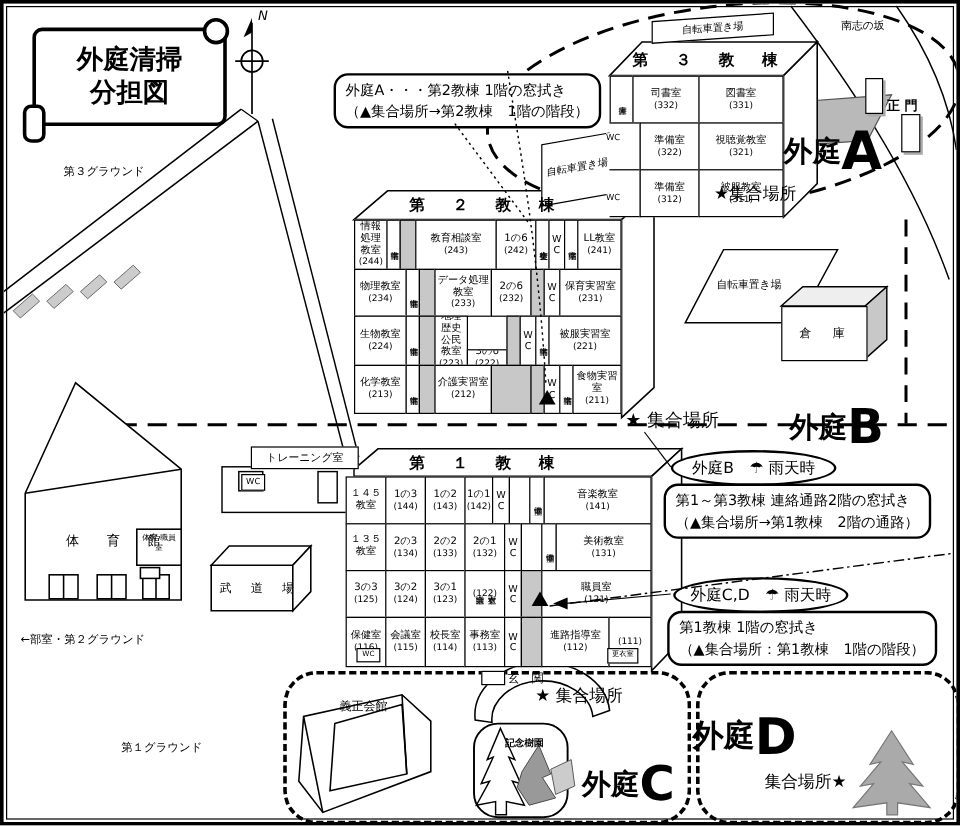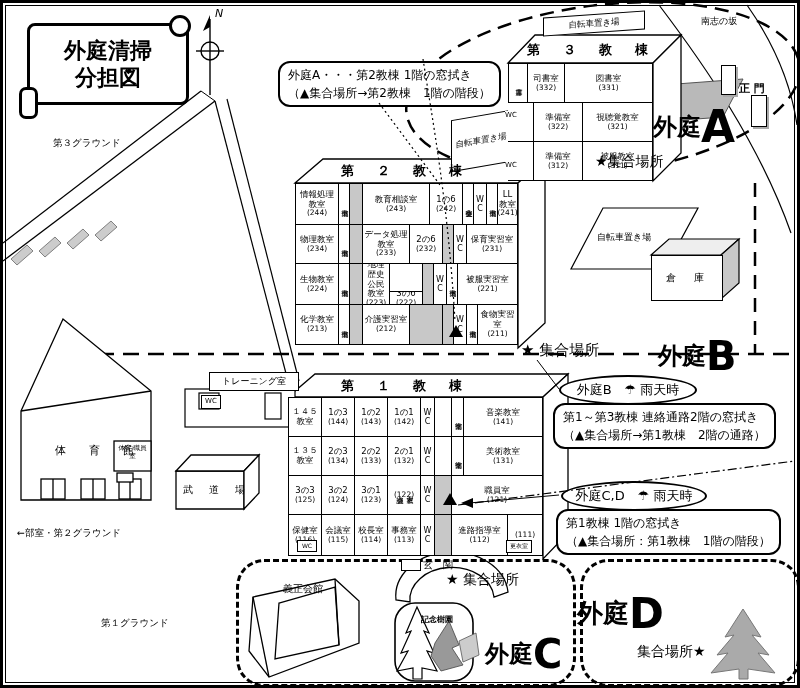--- a/index.html
+++ b/index.html
@@ -163,21 +163,21 @@
   <div class="bikebox" style="left:448px;top:112px;width:54px;height:46px;transform:skewY(-10deg);white-space:normal;line-height:1.3;padding:2px;">自転車置き場</div>
   <div class="lbl" style="left:594px;top:228px;font-size:9px;">自転車置き場</div>
   <div class="abs" style="left:648px;top:252px;width:70px;height:44px;border:1px solid #000;background:#fff;display:flex;align-items:center;justify-content:center;font-size:10px;letter-spacing:4px;">倉　庫</div>
 
   <div class="hdr" style="left:524px;top:38px;">第　３　教　棟</div>
   <div class="bld" style="left:505px;top:60px;width:145px;">
     <div class="row" style="height:40px;">
       <div class="c v" style="width:20px;">
           <span class="rn">書庫</span>
         </div>
-      <div class="c" style="width:38px;">
+      <div class="c" style="width:56px;">
           <span class="rn">司書室</span>
           <span class="n2">(332)</span>
         </div>
       <div class="c" style="flex:1;">
           <span class="rn">図書室</span>
           <span class="n2">(331)</span>
         </div>
     </div>
     <div class="row" style="height:40px;">
       <div class="c" style="width:26px;border-left:none;background:#fff;"></div>
@@ -211,21 +211,21 @@
   <div class="lbl" style="left:592px;top:150px;font-size:14px;">★集合場所</div>
 
   <div class="note" style="left:275px;top:58px;">
     <div>外庭A・・・第2教棟 1階の窓拭き</div>
     <div>（▲集合場所→第2教棟　1階の階段）</div>
   </div>
 
   <div class="hdr" style="left:338px;top:159px;">第　２　教　棟</div>
   <div class="bld" style="left:292px;top:180px;width:223px;">
     <div class="row" style="height:42px;">
-      <div class="c" style="width:44px;">
+      <div class="c" style="width:28px;">
           <span class="rn">情報処理教室</span>
           <span class="n2">(244)</span>
         </div>
       <div class="c v" style="width:12px;">
           <span class="rn">準備室</span>
         </div>
       <div class="c g" style="width:14px;"></div>
       <div class="c" style="width:68px;">
           <span class="rn">教育相談室</span>
           <span class="n2">(243)</span>
@@ -355,21 +355,21 @@
           <span class="rn" style="white-space:normal;">１４５教室</span>
         </div>
       <div class="c" style="width:34px;">
           <span class="rn">1の3</span>
           <span class="n2">(144)</span>
         </div>
       <div class="c" style="width:34px;">
           <span class="rn">1の2</span>
           <span class="n2">(143)</span>
         </div>
-      <div class="c" style="width:34px;">
+      <div class="c" style="width:24px;">
           <span class="rn">1の1</span>
           <span class="n2">(142)</span>
         </div>
       <div class="c wc" style="width:15px;">
           <span class="rn">W C</span>
         </div>
       <div class="c" style="width:18px;"></div>
       <div class="c v" style="width:13px;">
           <span class="rn">準備室</span>
         </div>

